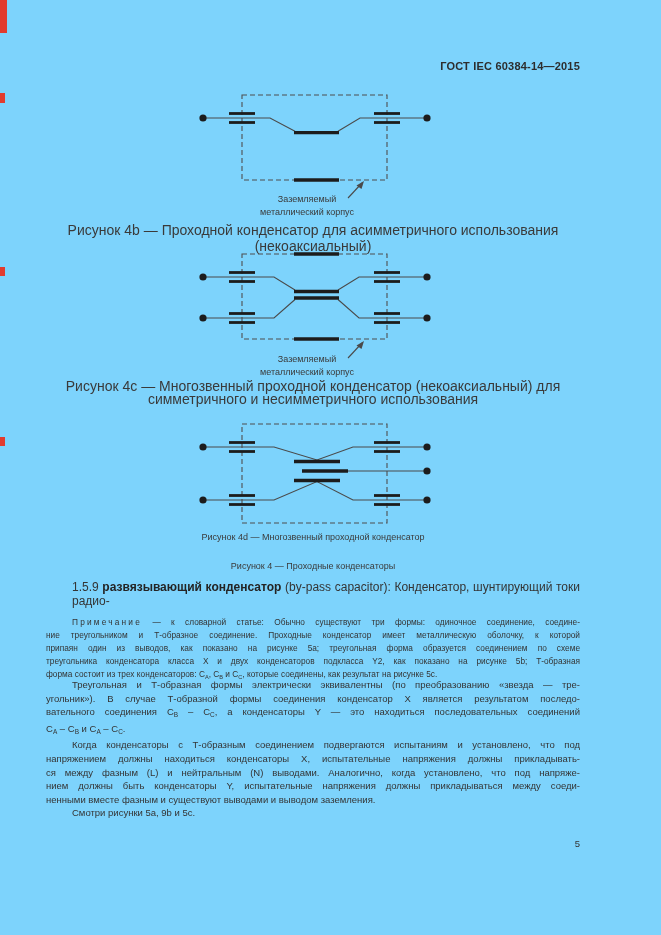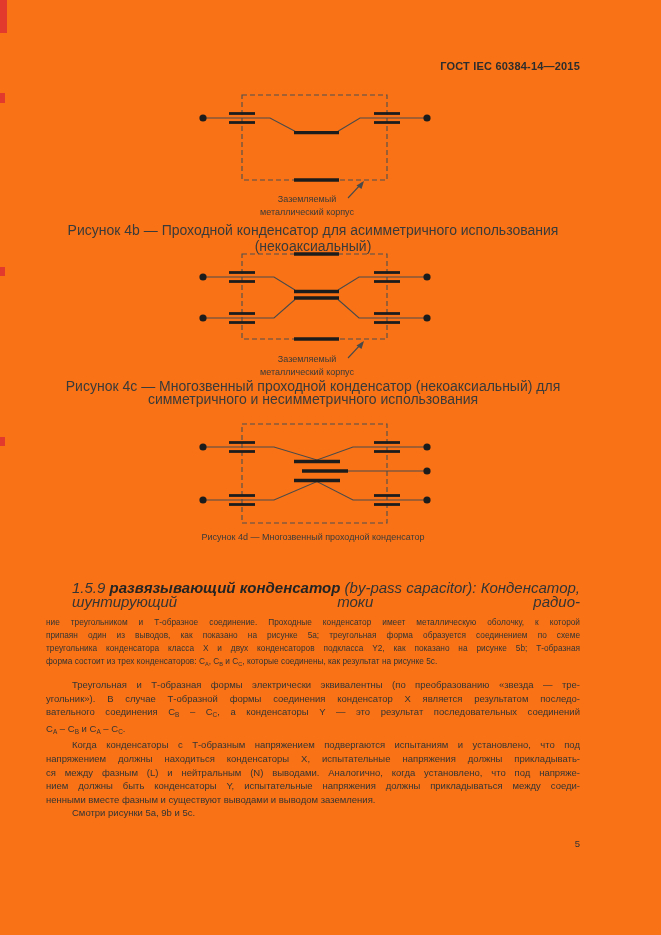--- a/index.html
+++ b/index.html
@@ -1,18 +1,18 @@
 <!DOCTYPE html>
 <html><head>
 <meta charset="utf-8">
 <style>
   html,body{margin:0;padding:0;}
   body{width:661px;height:935px;background:#ffffff;position:relative;
        font-family:"Liberation Sans",sans-serif;color:#363636;overflow:hidden;}
-  .page{position:absolute;left:0;top:0;width:661px;height:935px;background:#f97316;}
+  .page{position:absolute;left:0;top:0;width:661px;height:935px;background:#7dd3fc;}
 
   .edge-mark{position:absolute;left:0;background:#e23b2e;}
   .m1{top:0;width:7px;height:33px;}
   .m2{top:93px;width:5px;height:10px;}
   .m3{top:267px;width:5px;height:9px;}
   .m4{top:437px;width:5px;height:9px;}
 
   .header{position:absolute;left:46px;top:60px;width:534px;text-align:right;
           font-weight:bold;font-size:11px;letter-spacing:.2px;color:#2d2d2d;}
 
@@ -23,21 +23,21 @@
   .glabel{font-size:9px;fill:#3a3a3a;font-family:"Liberation Sans",sans-serif;}
 
   .caption{position:absolute;left:46px;width:534px;text-align:center;
            font-size:14px;color:#3a3a3a;}
   .cap4b{top:222px;}
   .cap4c{top:380px;line-height:13px;padding:0 6px;box-sizing:border-box;}
   .cap4d{top:532px;font-size:9px;}
   .cap4{top:561px;font-size:9px;}
 
   .textcol{position:absolute;left:46px;width:534px;color:#343434;}
-  .term{top:581px;font-size:15px;line-height:13.5px;font-style:italic;}
+  .term{top:581px;font-size:12px;line-height:13.5px;}
   .note{top:616px;font-size:8.3px;line-height:13px;}
   .main{top:678px;font-size:9.5px;line-height:13.6px;}
   .ln{min-height:1em;}
   .j{text-align:justify;text-align-last:justify;}
   .ind{padding-left:26px;}
   .sp{letter-spacing:2.2px;}
   .sub{font-size:0.68em;vertical-align:-2px;}
   b{font-weight:bold;color:#242424;}
 
   .pagenum{position:absolute;left:46px;top:838px;width:534px;text-align:right;
@@ -143,38 +143,40 @@
       <line class="cap" x1="184" y1="77.5" x2="210" y2="77.5"></line>
       <line class="cap" x1="184" y1="86.5" x2="210" y2="86.5"></line>
     </g>
     <circle class="dot" cx="13" cy="29" r="3.6"></circle>
     <circle class="dot" cx="237" cy="29" r="3.6"></circle>
     <circle class="dot" cx="13" cy="82" r="3.6"></circle>
     <circle class="dot" cx="237" cy="82" r="3.6"></circle>
     <circle class="dot" cx="237" cy="53" r="3.6"></circle>
   </svg>
   <div class="caption cap4d">Рисунок 4d — Многозвенный проходной конденсатор</div>
+  <div class="caption cap4">Рисунок 4 — Проходные конденсаторы</div>
 
   <div class="textcol term">
     <div class="ln j ind"><span>1.5.9 </span><b>развязывающий конденсатор</b><span> (by-pass capacitor): Конденсатор, шунтирующий токи радио-</span></div>
   </div>
 
   <div class="textcol note">
+    <div class="ln j ind"><span class="sp">Примечание</span><span> — к словарной статье: Обычно существуют три формы: одиночное соединение, соедине-</span></div>
     <div class="ln j">ние треугольником и Т-образное соединение. Проходные конденсатор имеет металлическую оболочку, к которой</div>
     <div class="ln j">припаян один из выводов, как показано на рисунке 5a; треугольная форма образуется соединением по схеме</div>
     <div class="ln j">треугольника конденсатора класса X и двух конденсаторов подкласса Y2, как показано на рисунке 5b; Т-образная</div>
     <div class="ln"><span>форма состоит из трех конденсаторов: C</span><span class="sub">A</span><span>, C</span><span class="sub">B</span><span> и C</span><span class="sub">C</span><span>, которые соединены, как результат на рисунке 5c.</span></div>
   </div>
 
   <div class="textcol main">
     <div class="ln j ind">Треугольная и Т-образная формы электрически эквивалентны (по преобразованию «звезда — тре-</div>
     <div class="ln j">угольник»). В случае Т-образной формы соединения конденсатор X является результатом последо-</div>
-    <div class="ln j"><span>вательного соединения C</span><span class="sub">B</span><span> – C</span><span class="sub">C</span><span>, а конденсаторы Y — это результат последовательных соединений</span></div>
+    <div class="ln j"><span>вательного соединения C</span><span class="sub">B</span><span> – C</span><span class="sub">C</span><span>, а конденсаторы Y — это находиться последовательных соединений</span></div>
     <div class="ln"><span>C</span><span class="sub">A</span><span> – C</span><span class="sub">B</span><span> и C</span><span class="sub">A</span><span> – C</span><span class="sub">C</span><span>.</span></div>
-    <div class="ln j ind">Когда конденсаторы с Т-образным напряжением подвергаются испытаниям и установлено, что под</div>
+    <div class="ln j ind">Когда конденсаторы с Т-образным соединением подвергаются испытаниям и установлено, что под</div>
     <div class="ln j">напряжением должны находиться конденсаторы X, испытательные напряжения должны прикладывать-</div>
     <div class="ln j">ся между фазным (L) и нейтральным (N) выводами. Аналогично, когда установлено, что под напряже-</div>
     <div class="ln j">нием должны быть конденсаторы Y, испытательные напряжения должны прикладываться между соеди-</div>
     <div class="ln">ненными вместе фазным и существуют выводами и выводом заземления.</div>
     <div class="ln ind">Смотри рисунки 5a, 9b и 5c.</div>
   </div>
 
   <div class="pagenum">5</div>
 </div>
 

